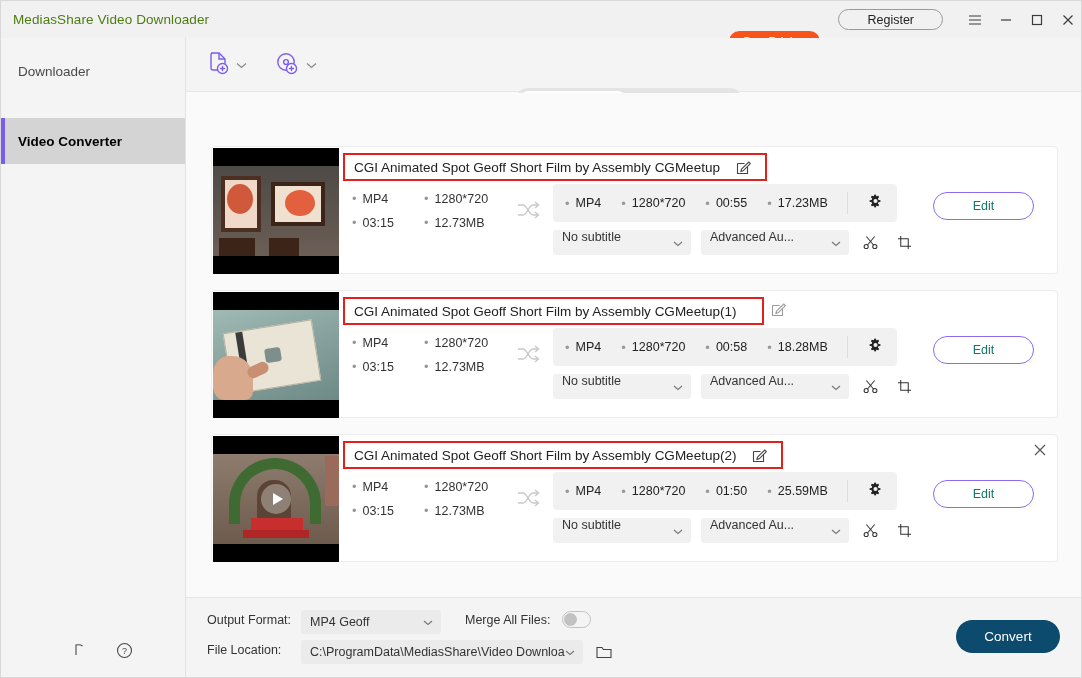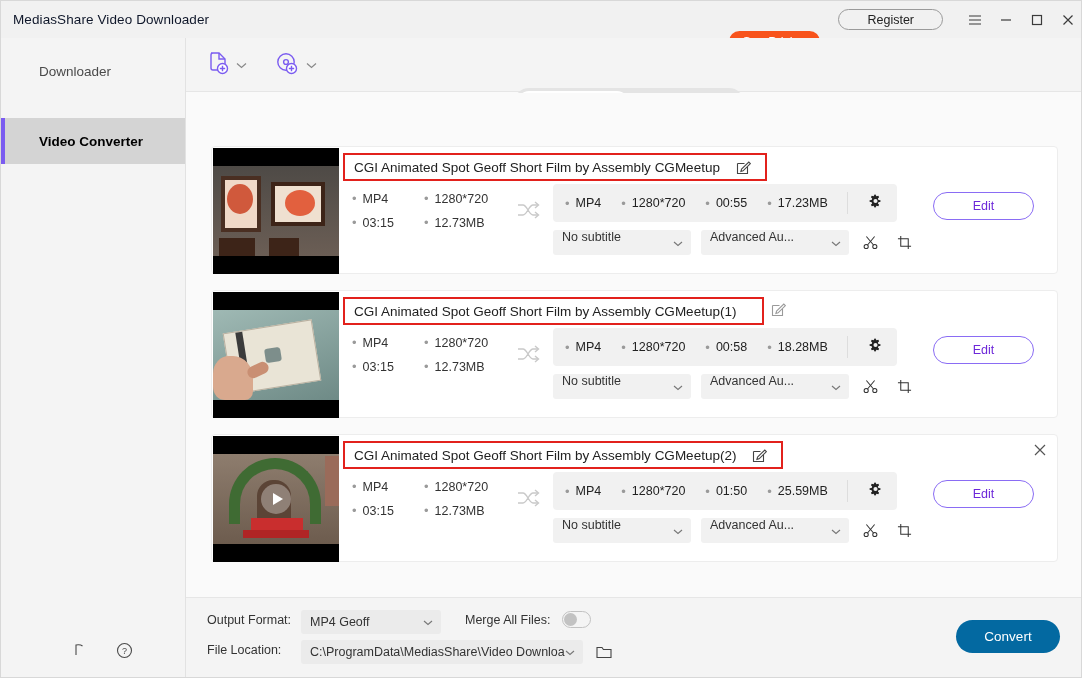--- a/index.html
+++ b/index.html
@@ -11,21 +11,21 @@
     overflow:hidden;
     -webkit-font-smoothing:antialiased;
   }
   .app { position:relative; width:1082px; height:678px; background:#fff; border:1px solid #d8d8d8; overflow:hidden; }
 
   
   .titlebar {
     position:absolute; top:0; left:0; width:1082px; height:37px;
     background:#f1f1f1; display:flex; align-items:center;
   }
-  .app-title { margin-left:12px; font-size:13.5px; color:#0f172a; letter-spacing:.1px; }
+  .app-title { margin-left:12px; font-size:13.5px; color:#4d7c0f; letter-spacing:.1px; }
   .tb-right { position:absolute; right:0; top:0; height:37px; display:flex; align-items:center; }
   .pill-pricing {
     background:#f8531b; color:#fff; font-size:12.5px; border-radius:11px;
     height:21px; padding:0 14px; display:flex; align-items:center; justify-content:center;
     cursor:pointer; border:none;margin-top:44px;
   }
   .pill-register {
     background:#f1f1f1; color:#222; font-size:12.5px; border-radius:11px; border:1px solid #9a9a9a;
     height:21px; padding:0 28px; display:flex; align-items:center; justify-content:center;
     margin-left:18px; cursor:pointer;
@@ -34,21 +34,21 @@
   .winbtn:first-of-type { margin-left:16px; }
   .winbtn svg { display:block; }
 
   
   .sidebar {
     position:absolute; left:0; top:37px; width:185px; height:641px;
     background:#f4f4f4; border-right:1px solid #e2e2e2;
   }
   .nav-item {
     position:relative; height:46px; display:flex; align-items:center;
-    padding-left:38px; font-size:13.5px; color:#4a4a4a; cursor:pointer;
+    padding-left:17px; font-size:13.5px; color:#4a4a4a; cursor:pointer;
   }
   .nav-item.active { background:#d4d4d4; color:#000; font-weight:bold; }
   .nav-item.active::before {
     content:""; position:absolute; left:0; top:0; width:4px; height:46px; background:#7b5cf0;
   }
   #nav0 { top:10px; }
   #nav1 { top:22px; }
   #nav2 { top:34px; }
 
   .side-bottom { position:absolute; left:0; bottom:14px; width:185px; display:flex; padding-left:60px; }
@@ -127,21 +127,21 @@
     padding:0 9px; font-size:12.5px; color:#333; cursor:pointer; position:relative;
   }
   .sel.sub { width:138px; }
   .sel.aud { width:148px; margin-left:10px; }
   .sel .sel-chev { position:absolute; right:8px; top:50%; transform:translateY(-50%); color:#777; }
   .icon-btn { width:26px; height:25px; display:flex; align-items:center; justify-content:center; color:#333; cursor:pointer; margin-left:8px; }
 
   .edit-btn {
     position:absolute; right:23px; top:45px; width:101px; height:28px;
     border:1.5px solid #8a6cf4; border-radius:14px; background:#fff;
-    font-size:12.5px; color:#6d28d9; display:flex; align-items:center; justify-content:center; cursor:pointer;
+    font-size:12.5px; color:#0f766e; display:flex; align-items:center; justify-content:center; cursor:pointer;
   }
   .card-close { position:absolute; right:6px; top:4px; width:22px; height:22px; display:flex; align-items:center; justify-content:center; color:#555; cursor:pointer; }
 
   
   .footer { position:absolute; left:0; bottom:0; width:897px; height:82px; background:#f4f4f4; border-top:1px solid #e6e6e6; }
   .f-label { position:absolute; font-size:12.5px; color:#333; }
   #lblOut { left:21px; top:15px; }
   #lblLoc { left:21px; top:45px; }
   .f-sel {
     position:absolute; height:24px; background:#ebebeb; border-radius:3px;
@@ -152,21 +152,21 @@
   .f-sel .sel-chev { position:absolute; right:8px; top:50%; transform:translateY(-50%); color:#777; }
   .merge-lbl { position:absolute; left:279px; top:15px; font-size:12.5px; color:#333; }
   .toggle {
     position:absolute; left:376px; top:13px; width:29px; height:17px; border-radius:9px;
     background:#f4f4f4; border:1.5px solid #c2c2c2; cursor:pointer;
   }
   .toggle .knob { position:absolute; left:1px; top:1px; width:13px; height:13px; border-radius:50%; background:#c2c2c2; }
   .folder-btn { position:absolute; left:406px; top:42px; width:24px; height:24px; display:flex; align-items:center; justify-content:center; color:#444; cursor:pointer; }
   .convert-btn {
     position:absolute; right:23px; top:22px; width:104px; height:33px;
-    background:#0369a1; border-radius:17px; border:none; color:#fff; font-size:13.5px;
+    background:#0c4a6e; border-radius:17px; border:none; color:#fff; font-size:13.5px;
     display:flex; align-items:center; justify-content:center; cursor:pointer;
   }
 </style>
 </head>
 <body>
 
 <div class="app">
 
   <div class="titlebar">
     <div class="app-title">MediasShare Video Downloader</div>

